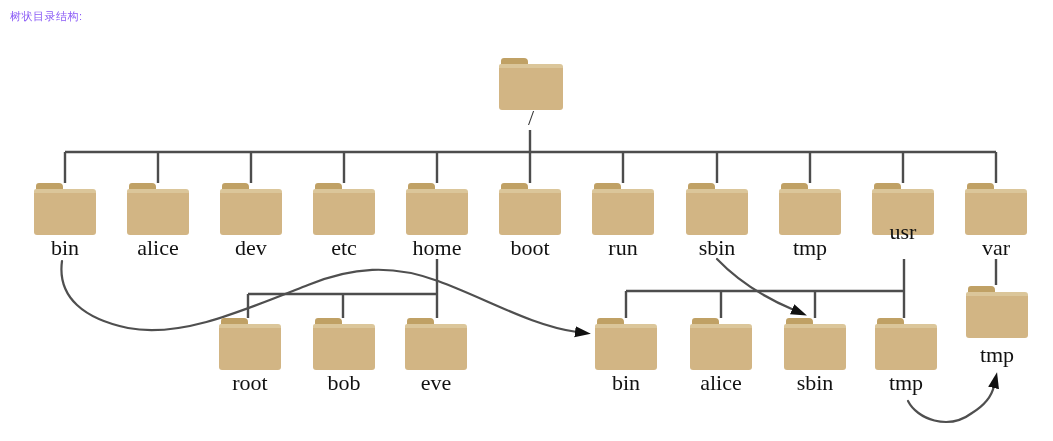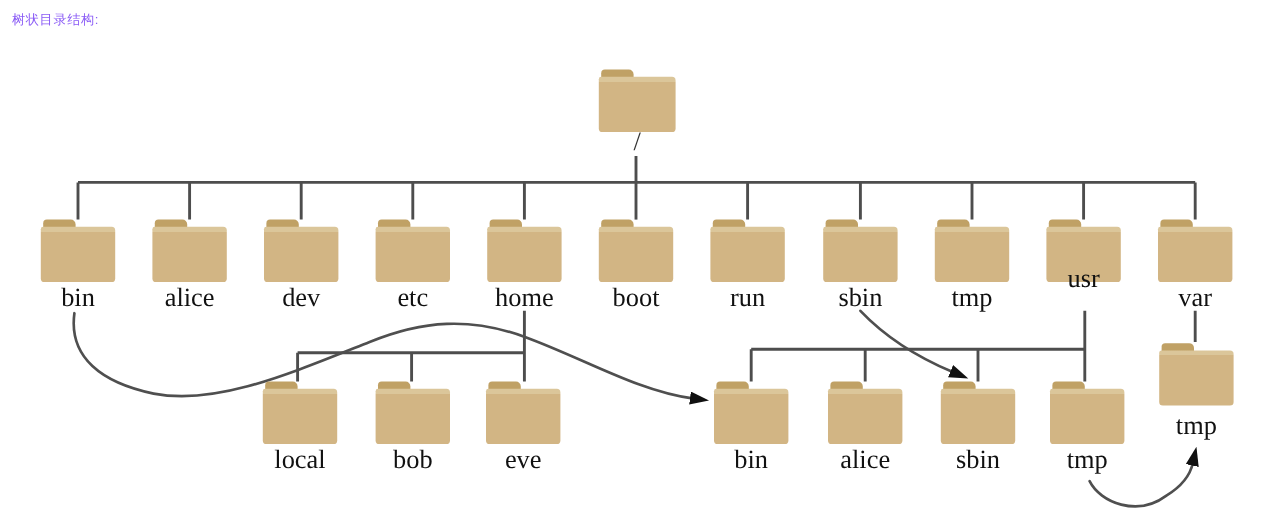--- a/index.html
+++ b/index.html
@@ -136,21 +136,21 @@
     </div>
   <div class="folder" style="left:313px;top:318px">
       <div class="tab"></div>
       <div class="fbody"></div>
     </div>
   <div class="folder" style="left:405px;top:318px">
       <div class="tab"></div>
       <div class="fbody"></div>
     </div>
 
-  <div class="flabel" style="left:210px;top:371px">local</div>
+  <div class="flabel" style="left:210px;top:371px">root</div>
   <div class="flabel" style="left:396px;top:371px">eve</div>
   <div class="flabel" style="left:304px;top:371px">bob</div>
 
   <div class="folder" style="left:595px;top:318px">
       <div class="tab"></div>
       <div class="fbody"></div>
     </div>
   <div class="folder" style="left:690px;top:318px">
       <div class="tab"></div>
       <div class="fbody"></div>

